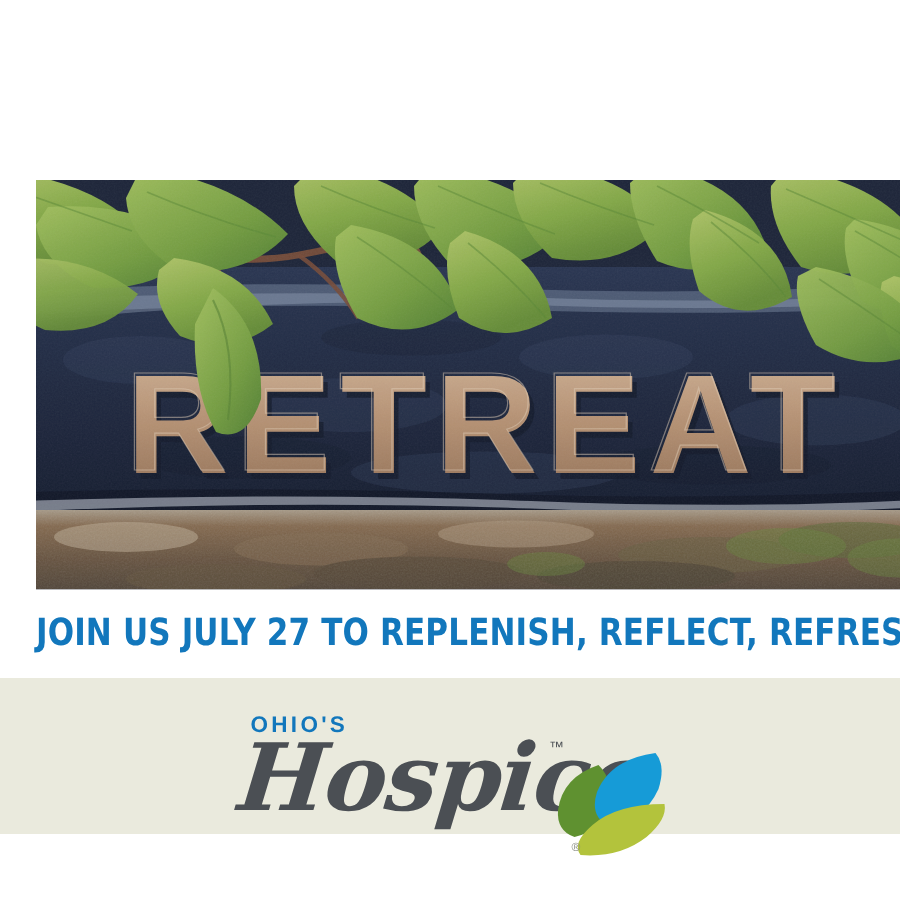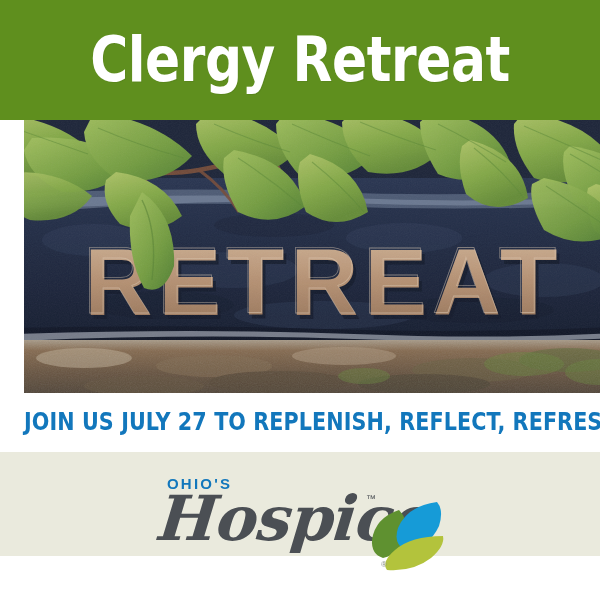--- a/index.html
+++ b/index.html
@@ -146,23 +146,20 @@
     top: 26px;
     width: 84px;
     height: 84px;
   }
 </style>
 </head>
 <body>
 
 <div id="poster">
 
-  <div class="header-band">
-    <div class="header-title">Clergy Retreat</div>
-  </div>
 
   <div class="photo">
     <svg class="photo-svg" viewBox="0 0 600 273" preserveAspectRatio="none">
       <defs>
         <linearGradient id="plaqueGrad" x1="0" y1="0" x2="0" y2="1">
           <stop offset="0%" stop-color="#2a3652"></stop>
           <stop offset="35%" stop-color="#222c45"></stop>
           <stop offset="75%" stop-color="#1b2338"></stop>
           <stop offset="100%" stop-color="#161d30"></stop>
         </linearGradient>

